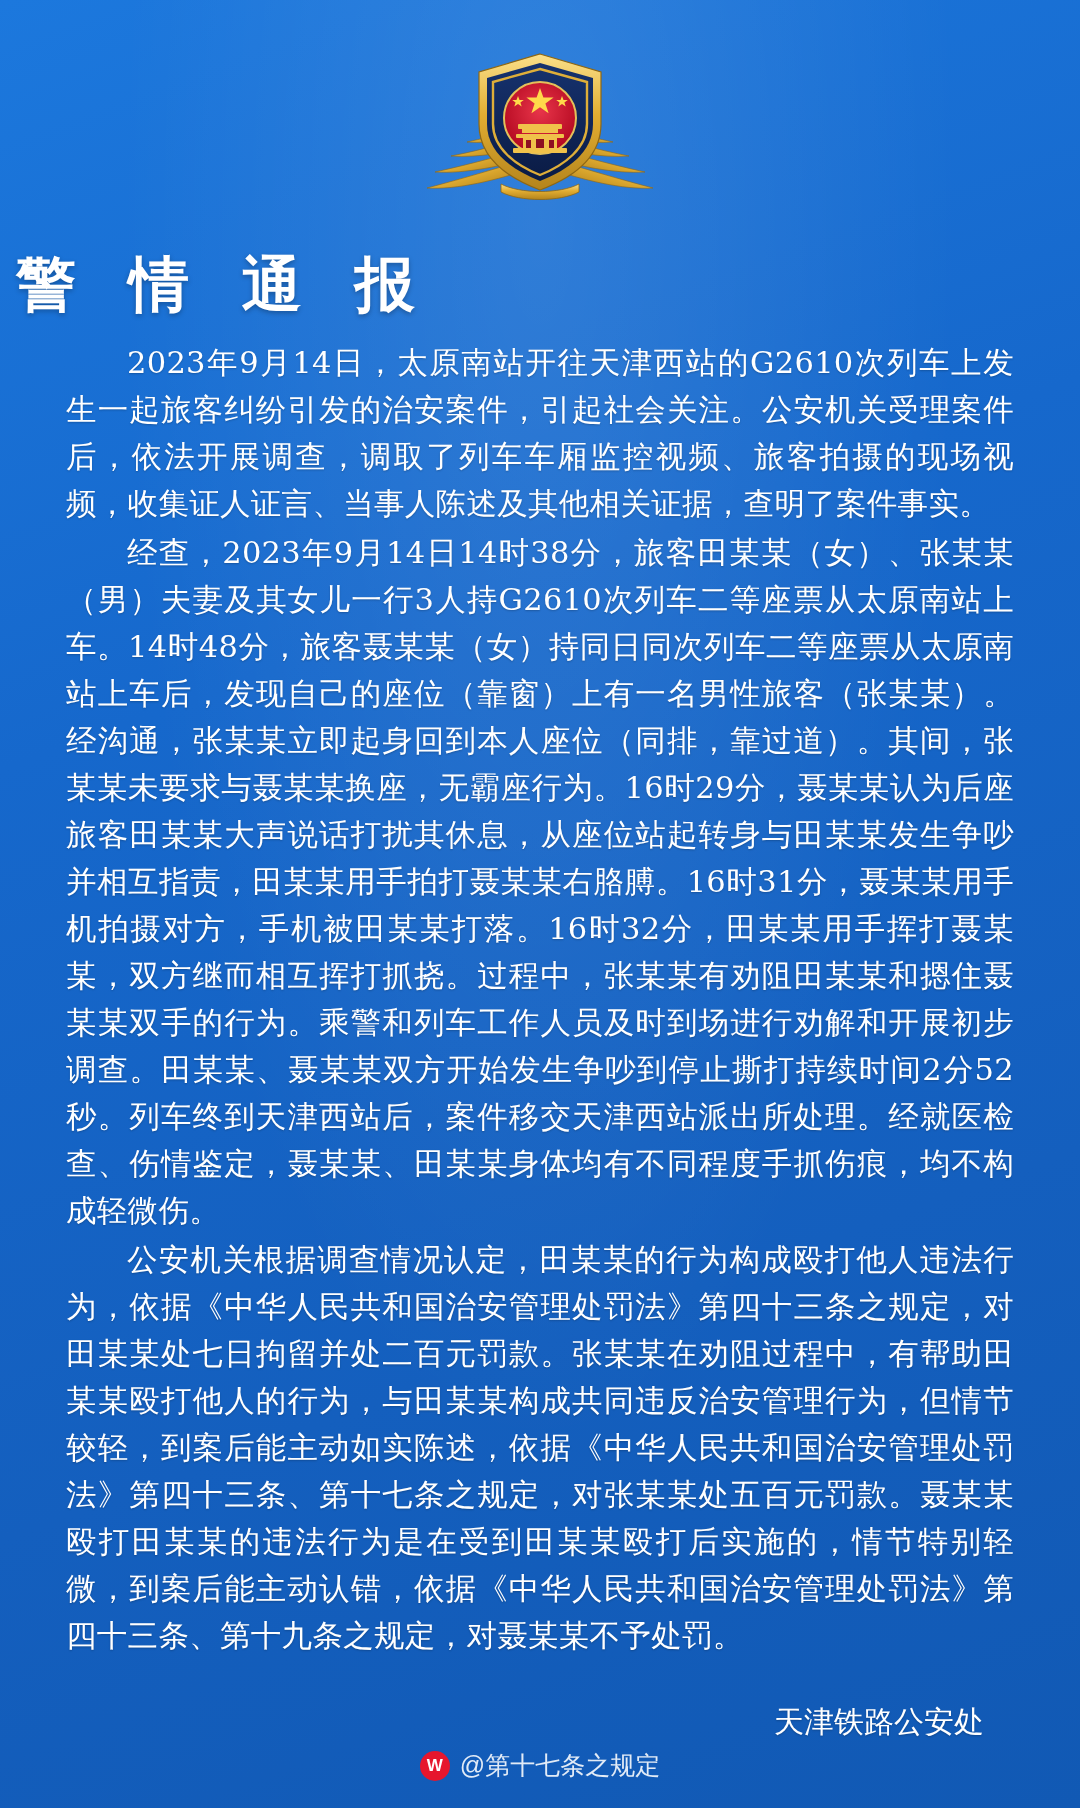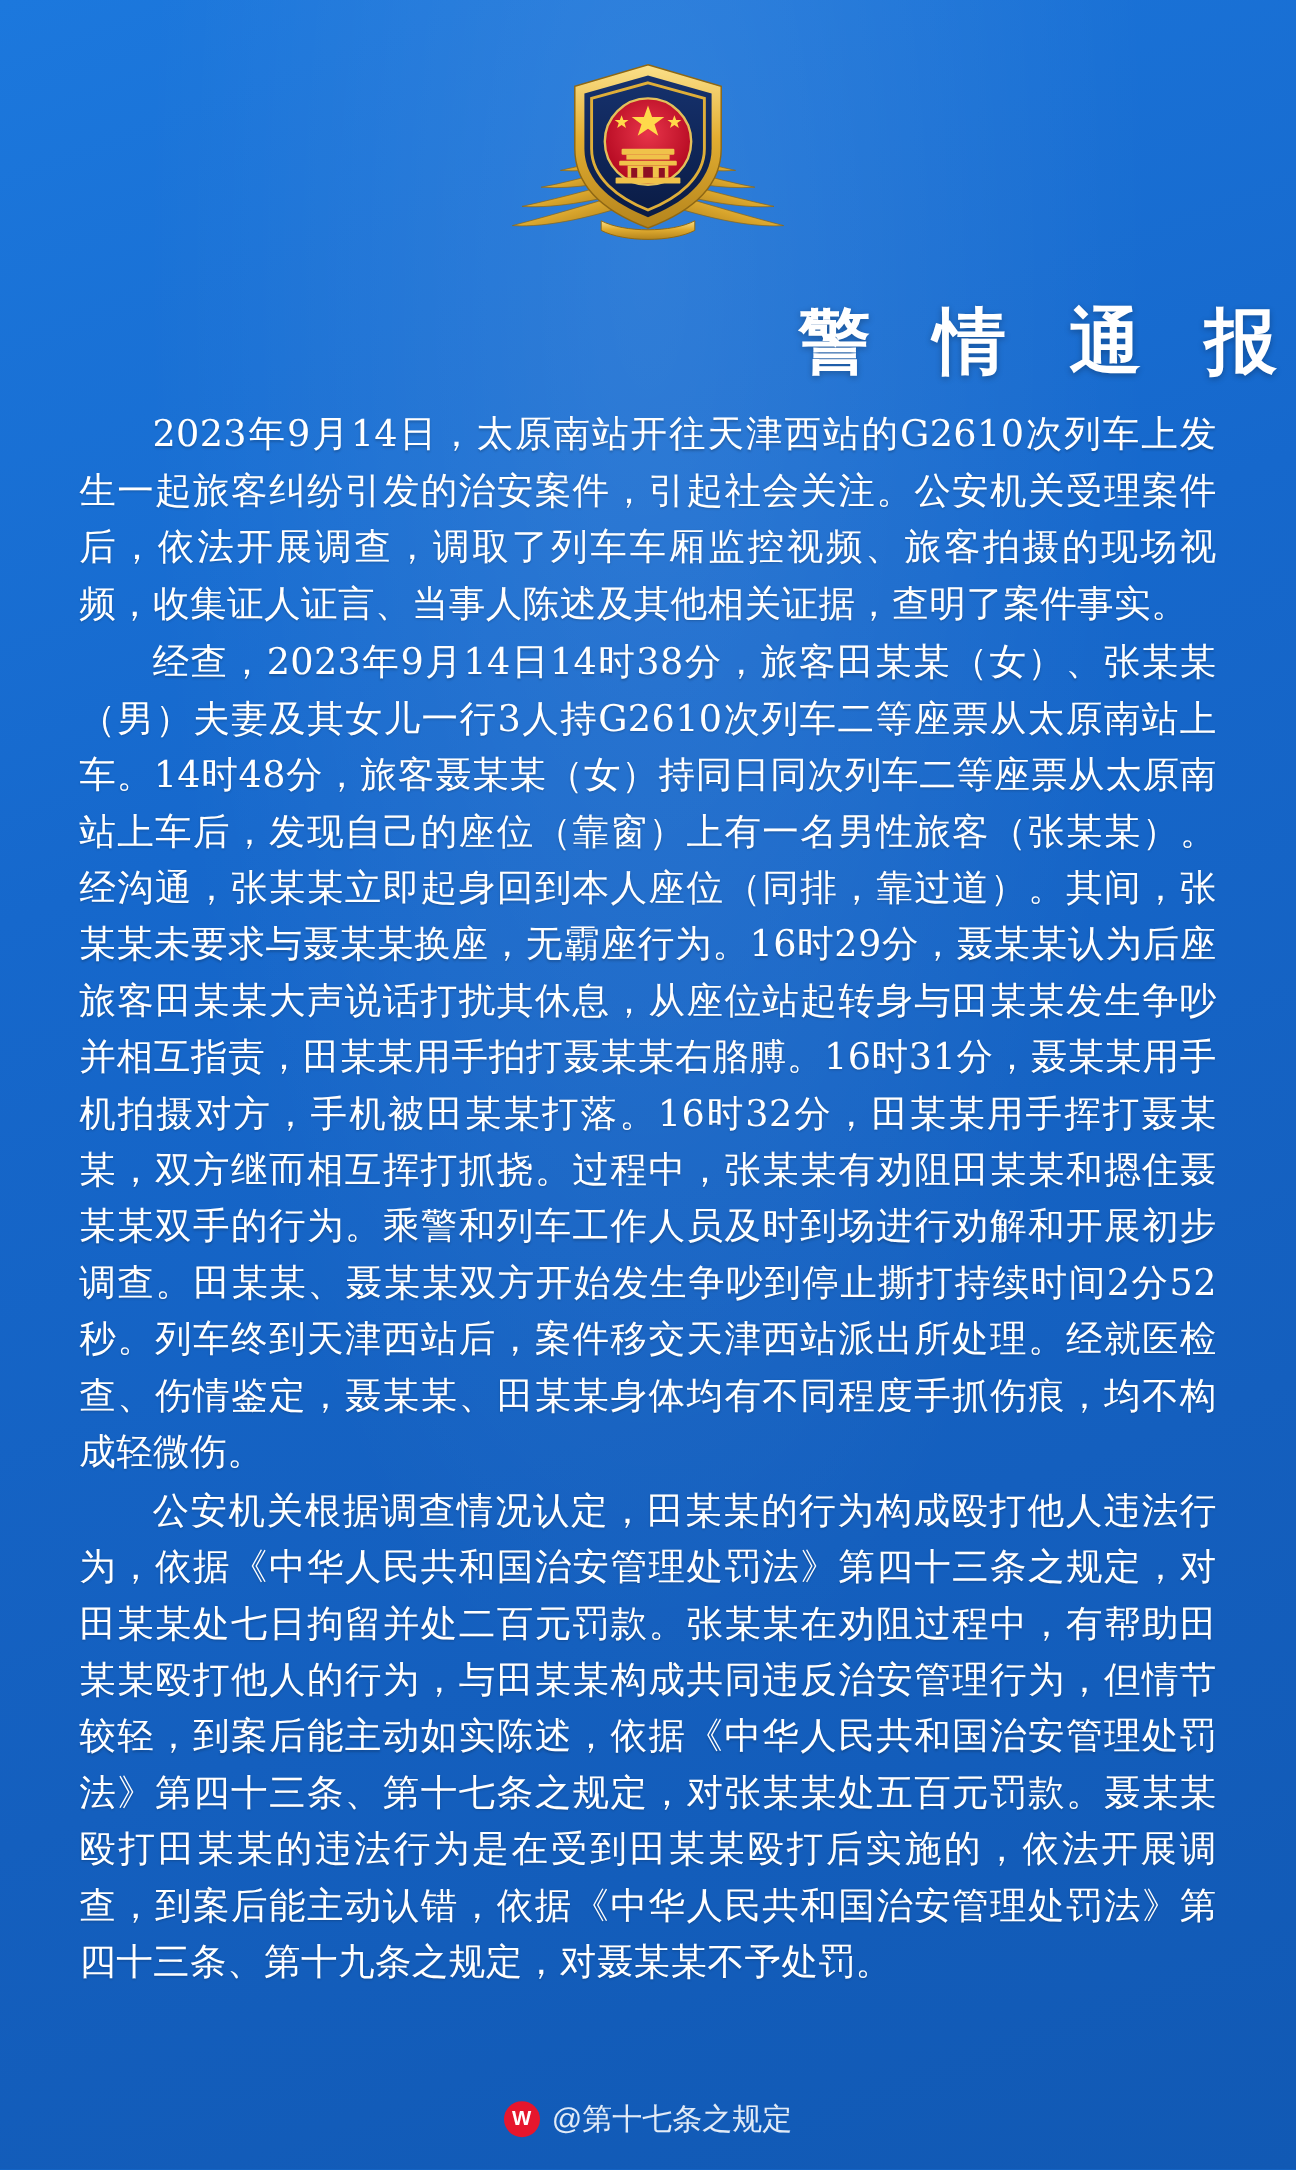--- a/index.html
+++ b/index.html
@@ -41,21 +41,21 @@
   .emblem {
     position: relative;
     width: 270px;
     height: 175px;
   }
   .emblem svg { display: block; }
 
   
   .title {
     position: relative;
-    text-align: right;
+    text-align: left;
     margin-top: 32px;
     color: #ffffff;
     font-family: "DejaVu Serif", "Liberation Serif", serif;
     font-size: 60px;
     font-weight: bold;
     letter-spacing: 16px;
     text-indent: 16px;
     text-shadow: 0 2px 5px rgba(0,0,0,0.28);
   }
 
@@ -193,24 +193,25 @@
         <path d="M96 146 C 115 156, 155 156, 174 146 L 174 154 C 155 164, 115 164, 96 154 Z" fill="url(#gold)" stroke="#8e6714" stroke-width="0.8"></path>
       </svg>
     </div>
   </div>
 
   <div class="title">警 情 通 报</div>
 
   <div class="body-wrap">
     <p class="para">2023年9月14日，太原南站开往天津西站的G2610次列车上发生一起旅客纠纷引发的治安案件，引起社会关注。公安机关受理案件后，依法开展调查，调取了列车车厢监控视频、旅客拍摄的现场视频，收集证人证言、当事人陈述及其他相关证据，查明了案件事实。</p>
     <p class="para">经查，2023年9月14日14时38分，旅客田某某（女）、张某某（男）夫妻及其女儿一行3人持G2610次列车二等座票从太原南站上车。14时48分，旅客聂某某（女）持同日同次列车二等座票从太原南站上车后，发现自己的座位（靠窗）上有一名男性旅客（张某某）。经沟通，张某某立即起身回到本人座位（同排，靠过道）。其间，张某某未要求与聂某某换座，无霸座行为。16时29分，聂某某认为后座旅客田某某大声说话打扰其休息，从座位站起转身与田某某发生争吵并相互指责，田某某用手拍打聂某某右胳膊。16时31分，聂某某用手机拍摄对方，手机被田某某打落。16时32分，田某某用手挥打聂某某，双方继而相互挥打抓挠。过程中，张某某有劝阻田某某和摁住聂某某双手的行为。乘警和列车工作人员及时到场进行劝解和开展初步调查。田某某、聂某某双方开始发生争吵到停止撕打持续时间2分52秒。列车终到天津西站后，案件移交天津西站派出所处理。经就医检查、伤情鉴定，聂某某、田某某身体均有不同程度手抓伤痕，均不构成轻微伤。</p>
-    <p class="para">公安机关根据调查情况认定，田某某的行为构成殴打他人违法行为，依据《中华人民共和国治安管理处罚法》第四十三条之规定，对田某某处七日拘留并处二百元罚款。张某某在劝阻过程中，有帮助田某某殴打他人的行为，与田某某构成共同违反治安管理行为，但情节较轻，到案后能主动如实陈述，依据《中华人民共和国治安管理处罚法》第四十三条、第十七条之规定，对张某某处五百元罚款。聂某某殴打田某某的违法行为是在受到田某某殴打后实施的，依法开展调查，到案后能主动认错，依据《中华人民共和国治安管理处罚法》第四十三条、第十九条之规定，对聂某某不予处罚。</p>
+    <p class="para">公安机关根据调查情况认定，田某某的行为构成殴打他人违法行为，依据《中华人民共和国治安管理处罚法》第四十三条之规定，对田某某处七日拘留并处二百元罚款。张某某在劝阻过程中，有帮助田某某殴打他人的行为，与田某某构成共同违反治安管理行为，但情节较轻，到案后能主动如实陈述，依据《中华人民共和国治安管理处罚法》第四十三条、第十七条之规定，对张某某处五百元罚款。聂某某殴打田某某的违法行为是在受到田某某殴打后实施的，情节特别轻微，到案后能主动认错，依据《中华人民共和国治安管理处罚法》第四十三条、第十九条之规定，对聂某某不予处罚。</p>
   </div>
 
   <div class="sign">
+    <div>天津铁路公安处</div>
   </div>
 
   <div class="footer">
     <span class="weibo-icon">W</span>
     <span>@第十七条之规定</span>
   </div>
 
 </div>
 
 </body></html>

